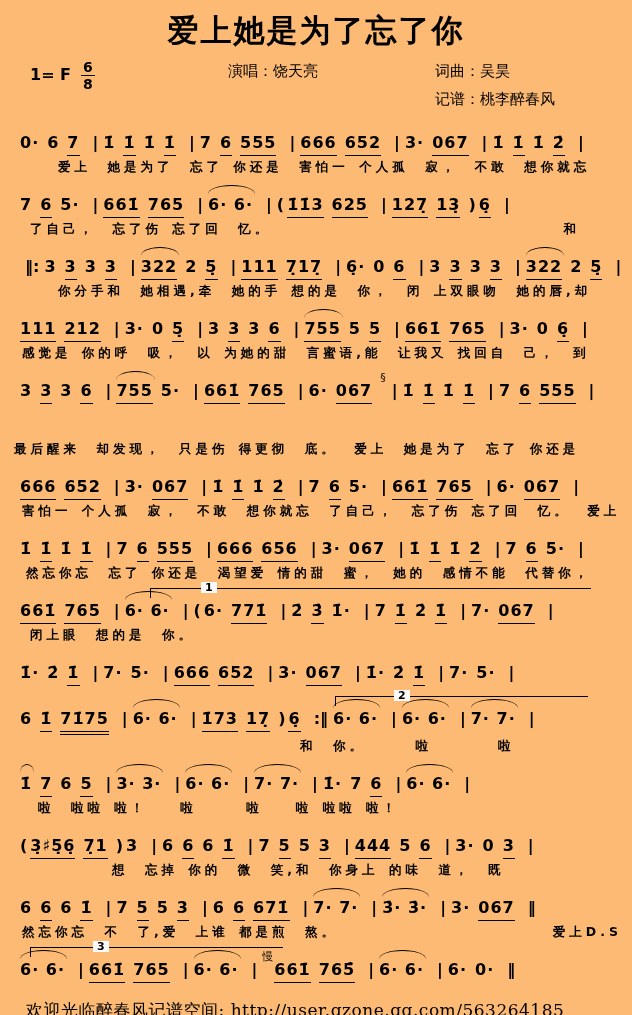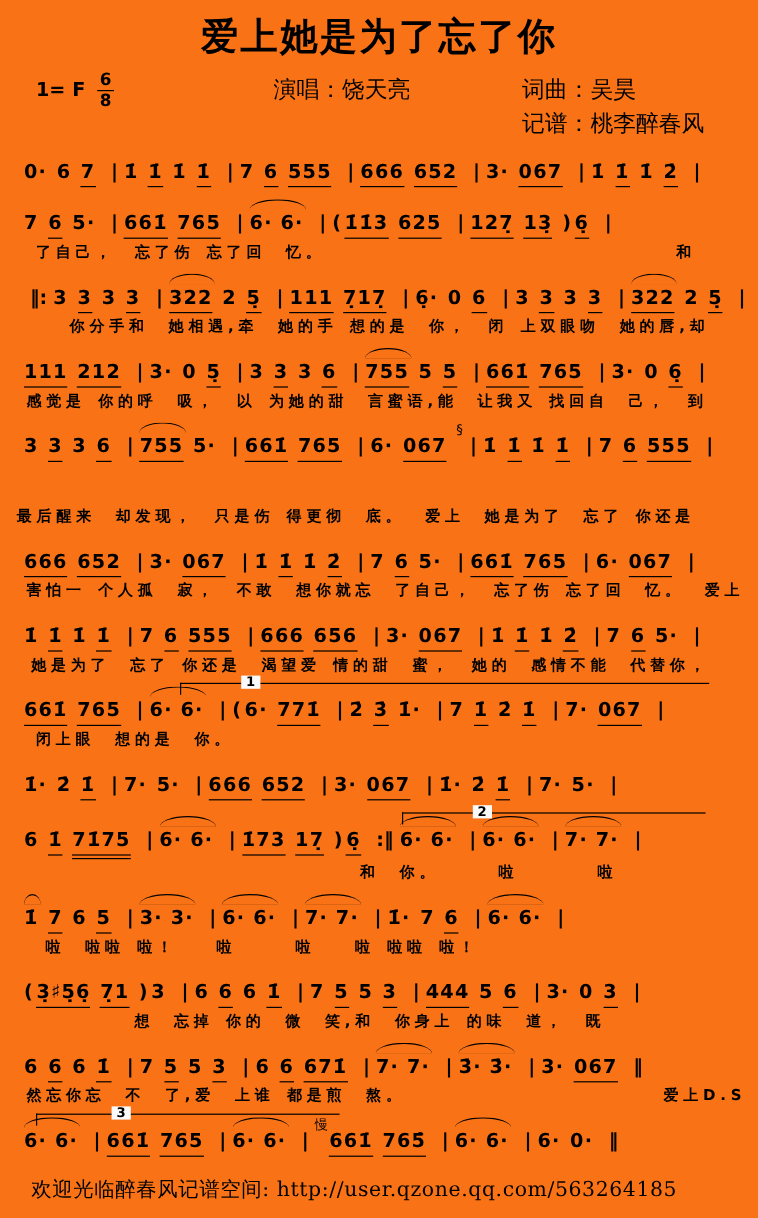--- a/index.html
+++ b/index.html
@@ -1,37 +1,37 @@
 <!DOCTYPE html>
 <html><head>
 <meta charset="utf-8">
 <style>
   html,body{margin:0;padding:0;background:#e8e8e8;}
   .page{
     position:relative;
     width:632px;height:1015px;
-    background:#f97316;
+    background:#fdba74;
     color:#000;
     font-family:"DejaVu Sans",sans-serif;
     overflow:hidden;
     margin:0 auto;
   }
   
   .header{position:relative;height:118px;}
   .title{
     position:absolute;top:10px;left:0;right:0;
     text-align:center;
     font-family:"DejaVu Serif",serif;
     font-size:31px;font-weight:bold;letter-spacing:2px;
   }
   .keysig{position:absolute;left:30px;top:60px;font-size:16px;font-weight:bold;white-space:nowrap;}
   .meter{display:inline-block;vertical-align:middle;text-align:center;font-size:14px;line-height:1;margin-left:10px;font-weight:bold;}
   .meter .t{display:block;border-bottom:1.5px solid #000;padding:0 2px 1px 2px;}
   .meter .b{display:block;padding-top:1px;}
-  .credit{position:absolute;font-size:19px;white-space:nowrap;font-family:"DejaVu Serif",serif;}
+  .credit{position:absolute;font-size:15px;white-space:nowrap;font-family:"DejaVu Serif",serif;}
   .credit.singer{left:228px;top:62px;}
   .credit.composer{left:435px;top:62px;}
   .credit.notator{left:435px;top:90px;text-align:center;}
   
   .score{padding:0;}
   .line{position:relative;padding:14px 0 0 0;margin-bottom:5px;}
   .line.no-lyrics{margin-bottom:8px;}
   .notes{
     padding-left:20px;
     font-size:16px;font-weight:bold;
@@ -79,20 +79,21 @@
       <span>1= F</span><span class="meter"><span class="t">6</span><span class="b">8</span></span>
     </div>
     <div class="credit singer">演唱：饶天亮</div>
     <div class="credit composer">词曲：吴昊</div>
     <div class="credit notator">记谱：桃李醉春风</div>
   </div>
 
   <div class="score" id="score">
       <div class="line">
         <div class="notes"><span class="tok">0·</span><span class="tok">6</span><span class="tok u">7</span><span class="tok bar">|</span><span class="tok">1̇</span><span class="tok u">1̇</span><span class="tok">1̇</span><span class="tok u">1̇</span><span class="tok bar">|</span><span class="tok">7</span><span class="tok u">6</span><span class="tok u">555</span><span class="tok bar">|</span><span class="tok u">666</span><span class="tok u">652</span><span class="tok bar">|</span><span class="tok">3·</span><span class="tok u">067</span><span class="tok bar">|</span><span class="tok">1̇</span><span class="tok u">1̇</span><span class="tok">1̇</span><span class="tok u">2̇</span><span class="tok bar">|</span></div>
+        <div class="lyrics" style="padding-left: 58px;"><span>爱上　她是为了　忘了 你还是　害怕一 个人孤　寂，　不敢　想你就忘</span></div>
       </div>
       <div class="line">
         <div class="notes"><span class="tok">7</span><span class="tok u">6</span><span class="tok">5·</span><span class="tok bar">|</span><span class="tok u">661̇</span><span class="tok u">765</span><span class="tok bar">|</span><span class="tok arc">6· 6·</span><span class="tok bar">|</span><span class="tok paren">(</span><span class="tok u">1̇1̇3</span><span class="tok u">625</span><span class="tok bar">|</span><span class="tok u">127̣</span><span class="tok u">13̣</span><span class="tok paren">)</span><span class="tok u">6̣</span><span class="tok bar">|</span></div>
         <div class="lyrics" style="padding-left: 30px;"><span class="right" style="margin-right: 52px;">和</span><span>了自己，　忘了伤 忘了回　忆。</span></div>
       </div>
       <div class="line">
         <div class="notes"><span class="tok bar">‖:</span><span class="tok">3</span><span class="tok u">3</span><span class="tok">3</span><span class="tok u">3</span><span class="tok bar">|</span><span class="tok u arc">322</span><span class="tok">2</span><span class="tok u">5̣</span><span class="tok bar">|</span><span class="tok u">111</span><span class="tok u">7̣17̣</span><span class="tok bar">|</span><span class="tok">6̣·</span><span class="tok">0</span><span class="tok u">6</span><span class="tok bar">|</span><span class="tok">3</span><span class="tok u">3</span><span class="tok">3</span><span class="tok u">3</span><span class="tok bar">|</span><span class="tok u arc">322</span><span class="tok">2</span><span class="tok u">5̣</span><span class="tok bar">|</span></div>
         <div class="lyrics" style="padding-left: 58px;"><span>你分手和　她相遇,牵　她的手 想的是　你，　闭 上双眼吻　她的唇,却</span></div>
       </div>
       <div class="line">
@@ -102,21 +103,21 @@
       <div class="line">
         <div class="notes"><span class="tok">3</span><span class="tok u">3</span><span class="tok">3</span><span class="tok u">6</span><span class="tok bar">|</span><span class="tok u arc">755</span><span class="tok">5·</span><span class="tok bar">|</span><span class="tok u">661̇</span><span class="tok u">765</span><span class="tok bar">|</span><span class="tok">6·</span><span class="tok u">067</span><span class="tok ann">§</span><span class="tok bar">|</span><span class="tok">1̇</span><span class="tok u">1̇</span><span class="tok">1̇</span><span class="tok u">1̇</span><span class="tok bar">|</span><span class="tok">7</span><span class="tok u">6</span><span class="tok u">555</span><span class="tok bar">|</span></div>
         <div class="lyrics" style="padding-left: 14px; margin-top: 36px;"><span>最后醒来　却发现，　只是伤 得更彻　底。　爱上　她是为了　忘了 你还是</span></div>
       </div>
       <div class="line">
         <div class="notes"><span class="tok u">666</span><span class="tok u">652</span><span class="tok bar">|</span><span class="tok">3·</span><span class="tok u">067</span><span class="tok bar">|</span><span class="tok">1̇</span><span class="tok u">1̇</span><span class="tok">1̇</span><span class="tok u">2̇</span><span class="tok bar">|</span><span class="tok">7</span><span class="tok u">6</span><span class="tok">5·</span><span class="tok bar">|</span><span class="tok u">661̇</span><span class="tok u">765</span><span class="tok bar">|</span><span class="tok">6·</span><span class="tok u">067</span><span class="tok bar">|</span></div>
         <div class="lyrics" style="padding-left: 22px;"><span>害怕一 个人孤　寂，　不敢　想你就忘　了自己，　忘了伤 忘了回　忆。　爱上</span></div>
       </div>
       <div class="line">
         <div class="notes"><span class="tok">1̇</span><span class="tok u">1̇</span><span class="tok">1̇</span><span class="tok u">1̇</span><span class="tok bar">|</span><span class="tok">7</span><span class="tok u">6</span><span class="tok u">555</span><span class="tok bar">|</span><span class="tok u">666</span><span class="tok u">656</span><span class="tok bar">|</span><span class="tok">3·</span><span class="tok u">067</span><span class="tok bar">|</span><span class="tok">1̇</span><span class="tok u">1̇</span><span class="tok">1̇</span><span class="tok u">2̇</span><span class="tok bar">|</span><span class="tok">7</span><span class="tok u">6</span><span class="tok">5·</span><span class="tok bar">|</span></div>
-        <div class="lyrics" style="padding-left: 26px;"><span>她是为了　忘了 你还是　渴望爱 情的甜　蜜，　她的　感情不能　代替你，</span></div>
+        <div class="lyrics" style="padding-left: 26px;"><span>然忘你忘　忘了 你还是　渴望爱 情的甜　蜜，　她的　感情不能　代替你，</span></div>
       </div>
       <div class="line">
         <div class="volta" style="left: 150px; width: 440px;">
           <span class="volta-n" style="left: 50px;">1</span>
         </div>
         <div class="notes"><span class="tok u">661̇</span><span class="tok u">765</span><span class="tok bar">|</span><span class="tok arc">6· 6·</span><span class="tok bar">|</span><span class="tok paren">(</span><span class="tok">6·</span><span class="tok u">771̇</span><span class="tok bar">|</span><span class="tok">2̇</span><span class="tok u">3̇</span><span class="tok">1̇·</span><span class="tok bar">|</span><span class="tok">7</span><span class="tok u">1̇</span><span class="tok">2̇</span><span class="tok u">1̇</span><span class="tok bar">|</span><span class="tok">7·</span><span class="tok u">067</span><span class="tok bar">|</span></div>
         <div class="lyrics" style="padding-left: 30px;"><span>闭上眼　想的是　你。</span></div>
       </div>
       <div class="line no-lyrics">
         <div class="notes"><span class="tok">1̇·</span><span class="tok">2̇</span><span class="tok u">1̇</span><span class="tok bar">|</span><span class="tok">7·</span><span class="tok">5·</span><span class="tok bar">|</span><span class="tok u">666</span><span class="tok u">652</span><span class="tok bar">|</span><span class="tok">3·</span><span class="tok u">067</span><span class="tok bar">|</span><span class="tok">1̇·</span><span class="tok">2̇</span><span class="tok u">1̇</span><span class="tok bar">|</span><span class="tok">7·</span><span class="tok">5·</span><span class="tok bar">|</span></div>

